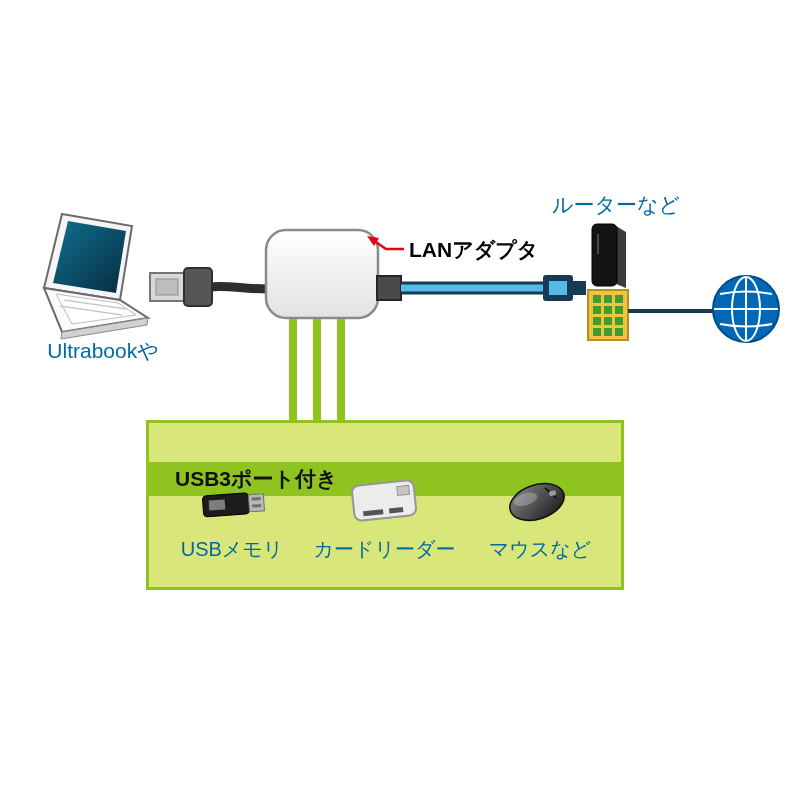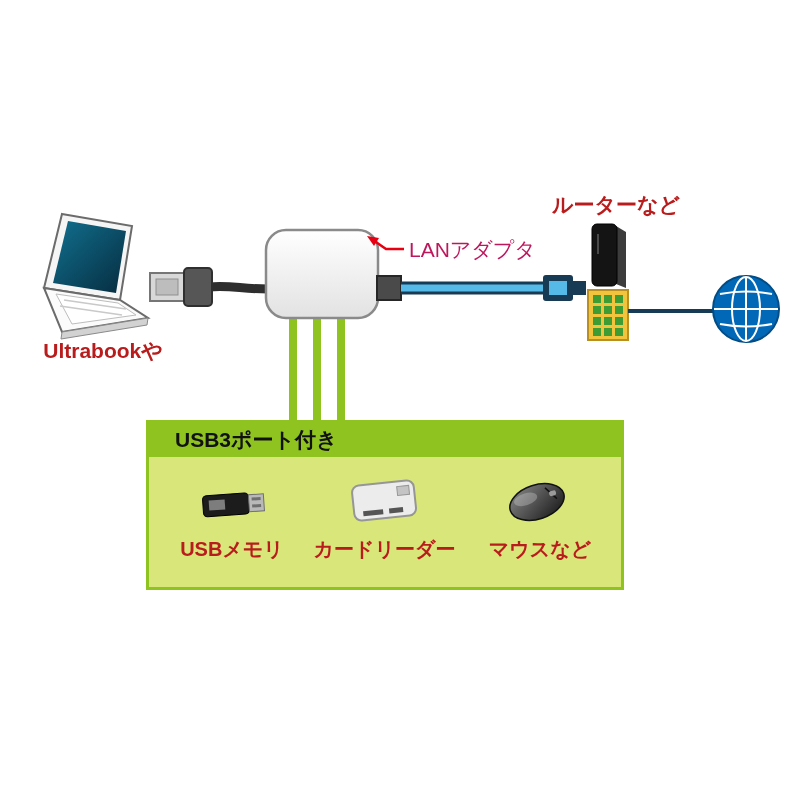--- a/index.html
+++ b/index.html
@@ -1,30 +1,30 @@
 <!DOCTYPE html>
 <html><head>
 <meta charset="utf-8">
 <style>
   html,body{margin:0;padding:0;background:#fff;}
   .page{
     position:relative;width:800px;height:800px;background:#ffffff;overflow:hidden;
     font-family:"Liberation Sans","DejaVu Sans",sans-serif;color:#000;
   }
   .diagram-svg{position:absolute;left:0;top:0;z-index:2;pointer-events:none;}
-  .lbl{position:absolute;z-index:3;font-size:21px;line-height:27px;font-weight:700;color:#b91c1c;}
+  .lbl{position:absolute;z-index:3;font-size:21px;line-height:27px;font-weight:400;color:#0369a1;}
   .center{text-align:center;}
-  .red{color:#be185d;font-weight:400;}
+  .red{color:#000000;font-weight:700;}
   .usb-box{
     position:absolute;left:146px;top:420px;width:478px;height:170px;z-index:1;
     background:#d9e67a;border:3px solid #8fc31f;box-sizing:border-box;
   }
   .usb-box-header{
     height:34px;background:#8fc31f;display:flex;align-items:center;
-    padding-left:26px;font-size:21px;font-weight:600;color:#111;
+    padding-left:26px;font-size:21px;font-weight:600;color:#111;margin-top:39px;
   }
 </style>
 </head>
 <body>
 
 <div class="page">
 
   <div class="usb-box">
     <div class="usb-box-header">USB3ポート付き</div>
   </div>

